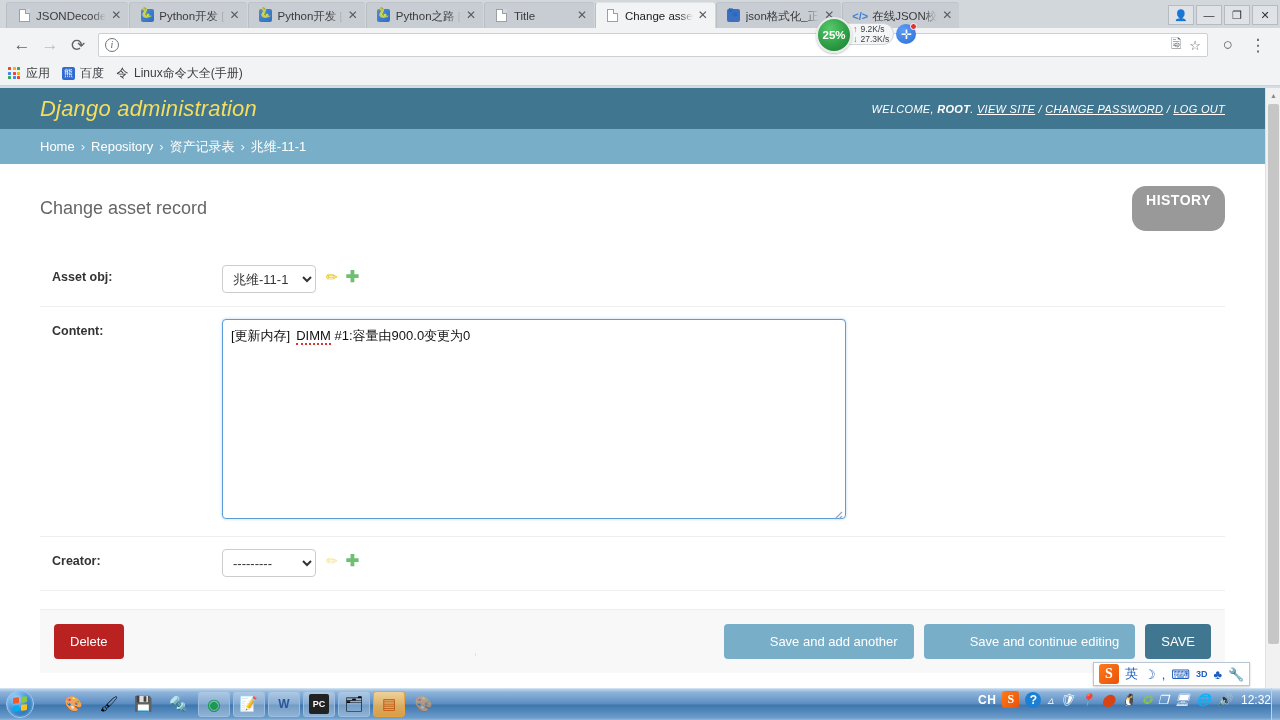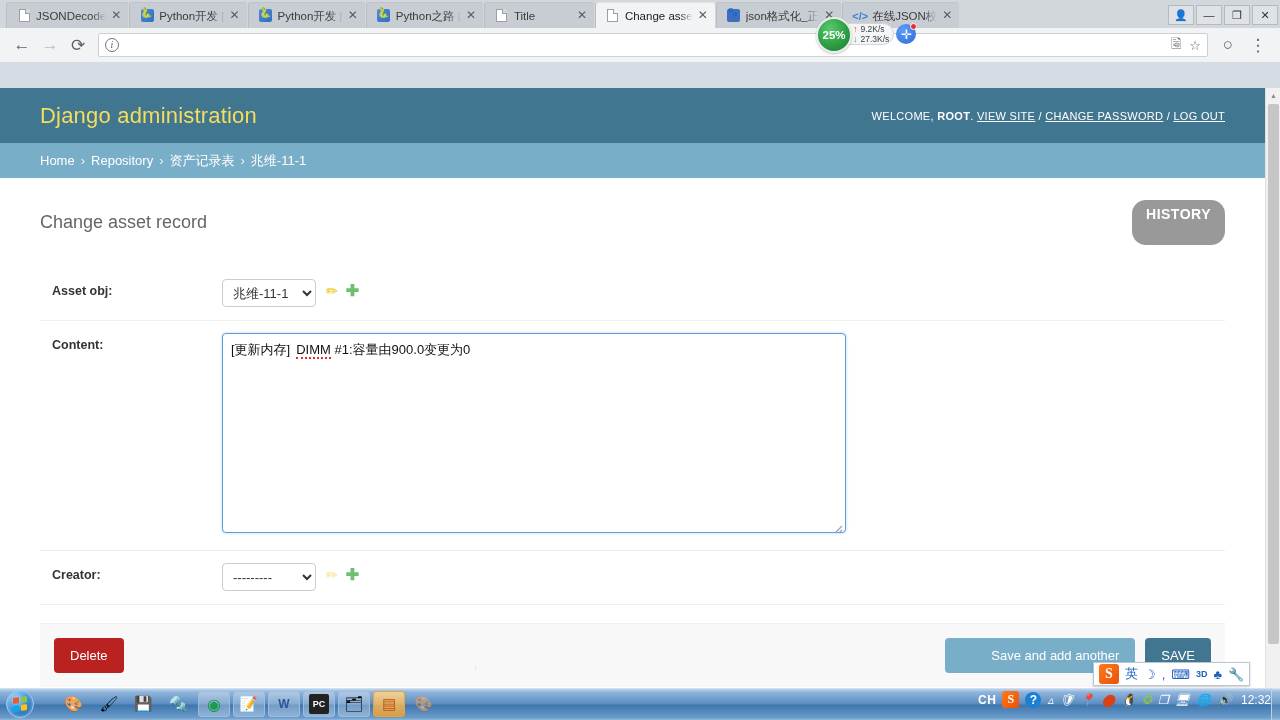--- a/index.html
+++ b/index.html
@@ -103,21 +103,21 @@
                grid-template-rows:repeat(3,3px); gap:1.5px; }
   .apps-grid i { display:block; width:3px; height:3px; border-radius:.5px; }
   .bd-ico { width:13px; height:13px; background:#2e6ad1; border-radius:2px; color:#fff; font-size:9px;
             display:flex; align-items:center; justify-content:center; }
   .lx-ico { width:13px; height:13px; color:#3a3a3a; font-size:12px; display:flex;align-items:center;justify-content:center;}
 
   
   .viewport { position:absolute; left:0; top:88px; width:1280px; height:600px; background:#fff; overflow:hidden; }
   .content-area { width:1265px; height:600px; background:#fff; position:relative; }
 
-  .dj-header { height:55px; background:#417690; display:flex; align-items:center; padding:0 40px; }
+  .dj-header { height:41px; background:#417690; display:flex; align-items:center; padding:0 40px;font-style:italic; }
   .dj-brand { font-size:22px; color:#f5dd5d; font-weight:normal; letter-spacing:.2px; }
   .dj-user { margin-left:auto; font-size:11px; color:#fff; letter-spacing:.3px; }
   .dj-user b { font-weight:bold;margin-top:24px; }
   .dj-user a { color:#fff; text-decoration:underline; }
 
   .breadcrumbs { height:35px; background:#79aec8; display:flex; align-items:center;
                  padding:0 40px; font-size:13px; color:#fff; }
   .breadcrumbs a { color:#fff; text-decoration:none; }
   .bc-sep { margin:0 6px; color:#e9f2f7; }
   .bc-last { color:#fff; }
@@ -324,20 +324,44 @@
             <span>27.3K/s</span>
           </div>
         </div>
       </div>
       <div class="ext-blue">
         <span>✛</span>
         <span class="ext-dot"></span>
       </div>
     </div>
 
+    <div class="bookmarks">
+      <div class="bm">
+        <span class="apps-grid">
+          <i style="background:#e8453c"></i>
+            <i style="background:#f2b705"></i>
+            <i style="background:#34a853"></i>
+          <i style="background:#4285f4"></i>
+            <i style="background:#e8453c"></i>
+            <i style="background:#f2b705"></i>
+          <i style="background:#34a853"></i>
+            <i style="background:#4285f4"></i>
+            <i style="background:#e8453c"></i>
+        </span>
+        <span>应用</span>
+      </div>
+      <div class="bm">
+        <span class="bd-ico">熊</span>
+        <span>百度</span>
+      </div>
+      <div class="bm">
+        <span class="lx-ico">令</span>
+        <span>Linux命令大全(手册)</span>
+      </div>
+    </div>
 
     <div class="viewport">
       <div class="content-area">
 
         <div class="dj-header">
           <div class="dj-brand">Django administration</div>
           <div class="dj-user">
             <span>WELCOME,</span>
             <b>ROOT</b><span>.</span>
             <a href="#">VIEW SITE</a>
@@ -405,20 +429,21 @@
                 <span class="ico-plus">✚</span>
               </span>
             </div>
           </div>
         </div>
 
         <div class="submit-row">
           <button class="btn btn-delete">Delete</button>
           <div class="right-btns">
             <button class="btn btn-light">Save and add another</button>
+            <button class="btn btn-light">Save and continue editing</button>
             <button class="btn btn-save">SAVE</button>
           </div>
         </div>
 
       </div>
     </div>
 
     <div class="pagescroll">
       <div class="ps-up">▲</div>
       <div class="ps-thumb"></div>

